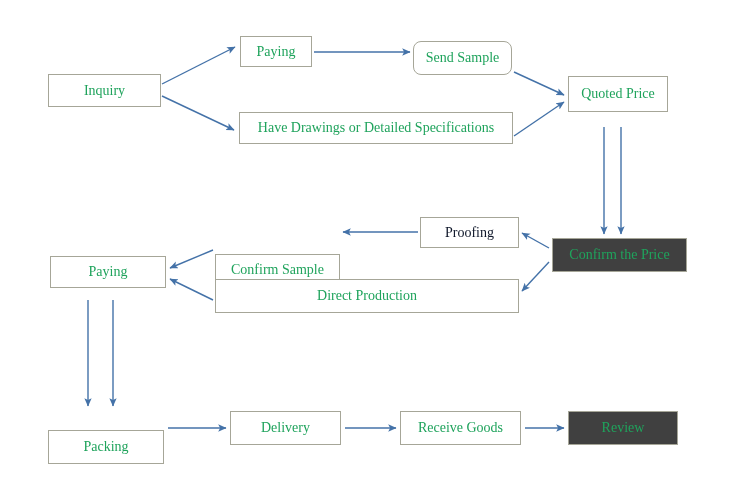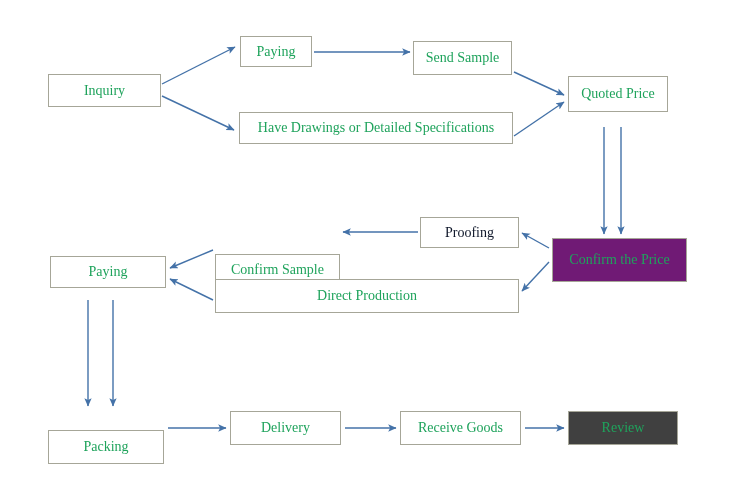--- a/index.html
+++ b/index.html
@@ -76,30 +76,30 @@
       </g>
   </svg>
 
   <div id="nodes-group">
       <div class="node" style="left: 48px; top: 74px; width: 113px; height: 33px; border-color: rgb(166, 166, 152); background: rgb(255, 255, 255); color: rgb(31, 163, 92);">
         <span class="node-label">Inquiry</span>
       </div>
       <div class="node" style="left: 240px; top: 36px; width: 72px; height: 31px; border-color: rgb(166, 166, 152); background: rgb(255, 255, 255); color: rgb(31, 163, 92);">
         <span class="node-label">Paying</span>
       </div>
-      <div class="node" style="left: 413px; top: 41px; width: 99px; height: 34px; border-color: rgb(166, 166, 152); background: rgb(255, 255, 255); color: rgb(31, 163, 92);">
+      <div class="node" style="left: 413px; top: 41px; width: 99px; height: 34px; border-color: rgb(166, 166, 152); background: rgb(255, 255, 255); color: rgb(31, 163, 92); border-radius: 8px;">
         <span class="node-label">Send Sample</span>
       </div>
       <div class="node" style="left: 239px; top: 112px; width: 274px; height: 32px; border-color: rgb(166, 166, 152); background: rgb(255, 255, 255); color: rgb(31, 163, 92);">
         <span class="node-label">Have Drawings or Detailed Specifications</span>
       </div>
       <div class="node" style="left: 568px; top: 76px; width: 100px; height: 36px; border-color: rgb(166, 166, 152); background: rgb(255, 255, 255); color: rgb(31, 163, 92);">
         <span class="node-label">Quoted Price</span>
       </div>
-      <div class="node" style="left: 552px; top: 238px; width: 135px; height: 44px; border-color: rgb(166, 166, 152); background: #701a75; color: rgb(31, 163, 92);">
+      <div class="node" style="left: 552px; top: 238px; width: 135px; height: 34px; border-color: rgb(166, 166, 152); background: #404040; color: rgb(31, 163, 92);">
         <span class="node-label">Confirm the Price</span>
       </div>
       <div class="node" style="left: 420px; top: 217px; width: 99px; height: 31px; border-color: rgb(166, 166, 152); background: rgb(255, 255, 255); color: #0f172a;">
         <span class="node-label">Proofing</span>
       </div>
       <div class="node" style="left: 215px; top: 218px; width: 125px; height: 32px; border-color: rgb(166, 166, 152); background: rgb(255, 255, 255); color: rgb(31, 163, 92); margin-top: 36px;">
         <span class="node-label">Confirm Sample</span>
       </div>
       <div class="node" style="left: 215px; top: 279px; width: 304px; height: 34px; border-color: rgb(166, 166, 152); background: rgb(255, 255, 255); color: rgb(31, 163, 92);">
         <span class="node-label">Direct Production</span>

